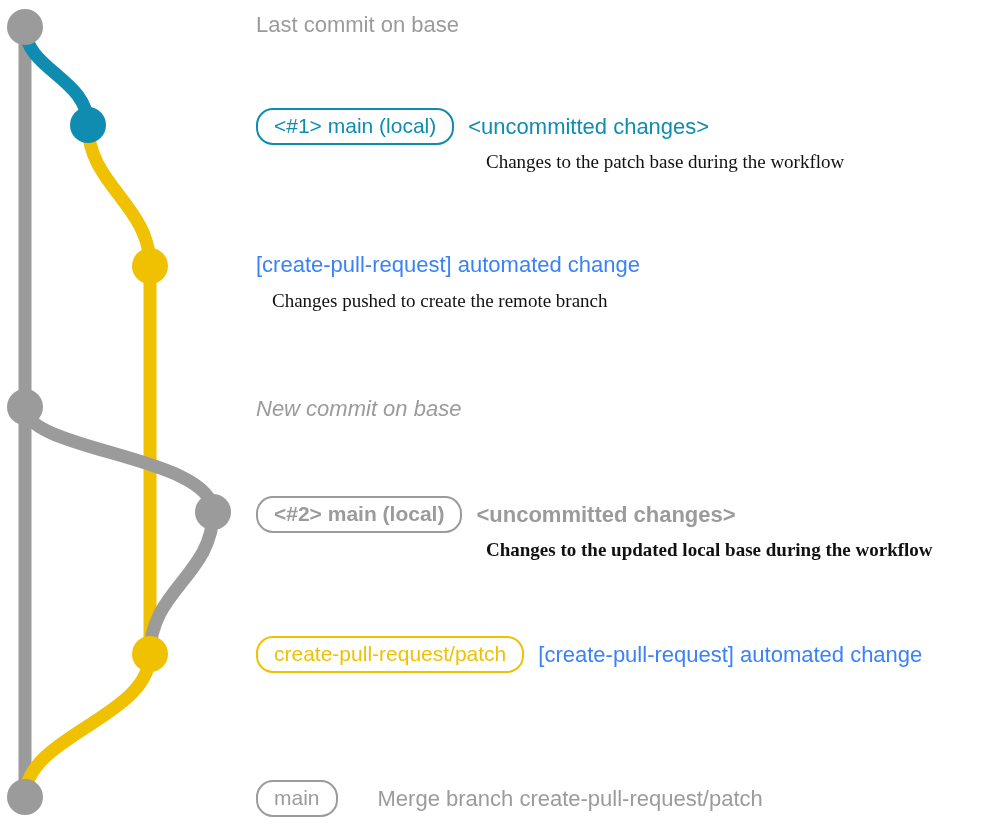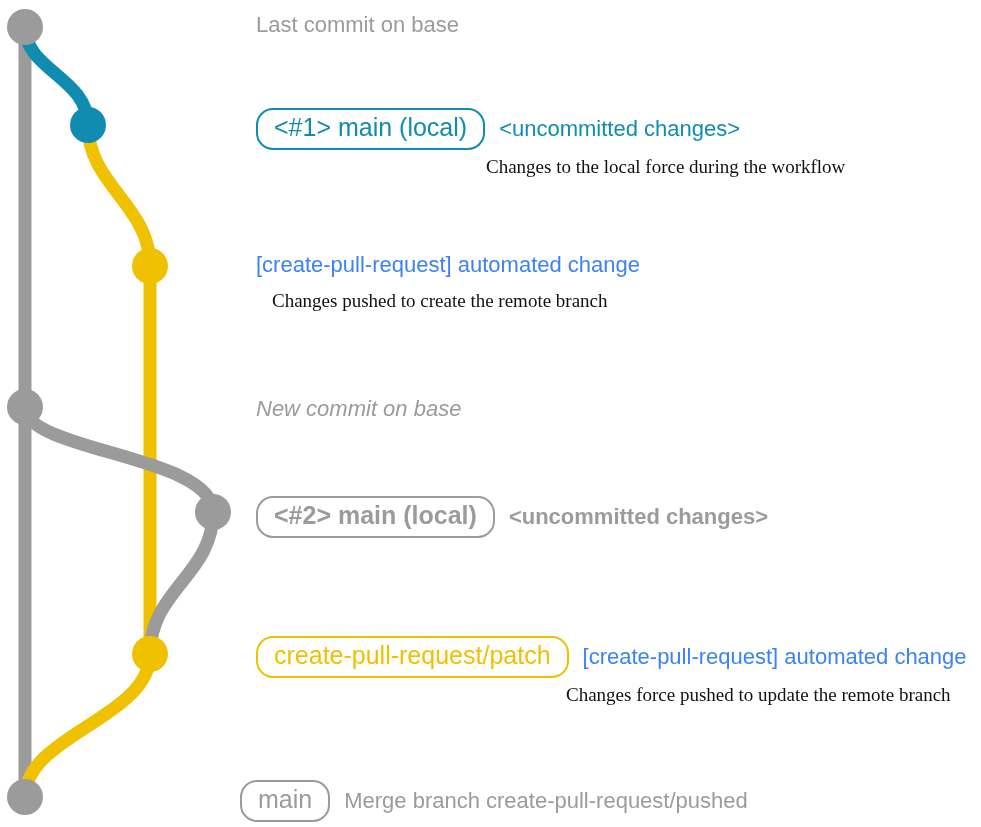--- a/index.html
+++ b/index.html
@@ -36,21 +36,21 @@
     position: absolute;
     white-space: nowrap;
   }
   .pill {
     display: inline-flex;
     align-items: center;
     justify-content: center;
     border: 2px solid #999999;
     border-radius: 17px;
     color: #9b9b9b;
-    font-size: 25px;
+    font-size: 21px;
     font-family: "Liberation Sans", sans-serif;
     padding: 4px 16px 6px 16px;
     box-sizing: border-box;
     background: #ffffff;
     line-height: 1.1;
   }
   .pill.teal {
     border-color: #0f8cb0;
     color: #0f8cb0;
   }
@@ -110,45 +110,45 @@
 
   <div class="row" style="left:256px; top:12px;">
     <span class="headline gray">Last commit on base</span>
   </div>
 
   <div class="row-stack" style="left:256px; top:108px;">
     <div style="display:flex; align-items:center;">
       <span class="pill teal">&lt;#1&gt; main (local)</span>
       <span class="headline teal gap-after-pill">&lt;uncommitted changes&gt;</span>
     </div>
-    <div class="subtext" style="margin-left:230px; margin-top:6px;">Changes to the local force during the workflow</div>
+    <div class="subtext" style="margin-left:230px; margin-top:6px;">Changes to the patch base during the workflow</div>
   </div>
 
   <div class="row-stack" style="left:256px; top:252px;">
     <div class="headline yellow">[create-pull-request] automated change</div>
     <div class="subtext" style="margin-left:16px; margin-top:13px;">Changes pushed to create the remote branch</div>
   </div>
 
   <div class="row" style="left:256px; top:396px;font-style:italic;">
     <span class="headline gray">New commit on base</span>
   </div>
 
   <div class="row-stack" style="left:256px; top:496px;font-weight:bold;">
     <div style="display:flex; align-items:center;">
       <span class="pill gray">&lt;#2&gt; main (local)</span>
       <span class="headline gray gap-after-pill">&lt;uncommitted changes&gt;</span>
     </div>
+    <div class="subtext" style="margin-left:230px; margin-top:6px;">Changes to the updated local base during the workflow</div>
   </div>
 
   <div class="row-stack" style="left:256px; top:636px;">
     <div style="display:flex; align-items:center;text-align:right;">
       <span class="pill yellow">create-pull-request/patch</span>
       <span class="headline yellow gap-after-pill">[create-pull-request] automated change</span>
     </div>
-    <div class="subtext" style="margin-left:310px; margin-top:6px;">Changes force pushed to update the remote branch</div>
   </div>
 
-  <div class="row" style="left:240px; top:780px;">
+  <div class="row" style="left:256px; top:780px;gap:26px;">
     <span class="pill gray">main</span>
-    <span class="headline gray gap-after-pill">Merge branch create-pull-request/pushed</span>
+    <span class="headline gray gap-after-pill">Merge branch create-pull-request/patch</span>
   </div>
 
 </div>
 
 </body></html>

